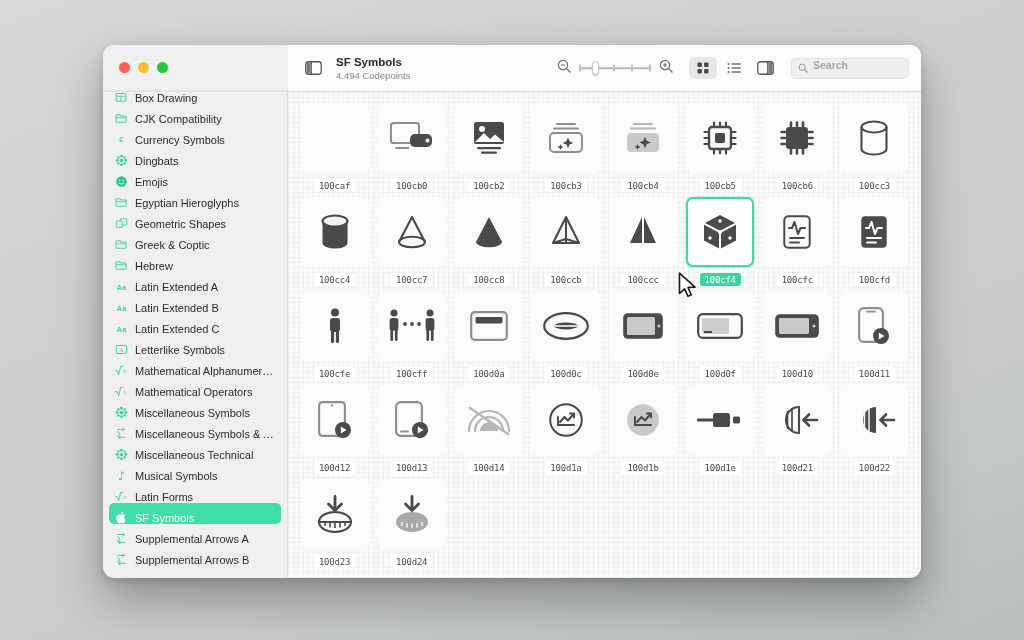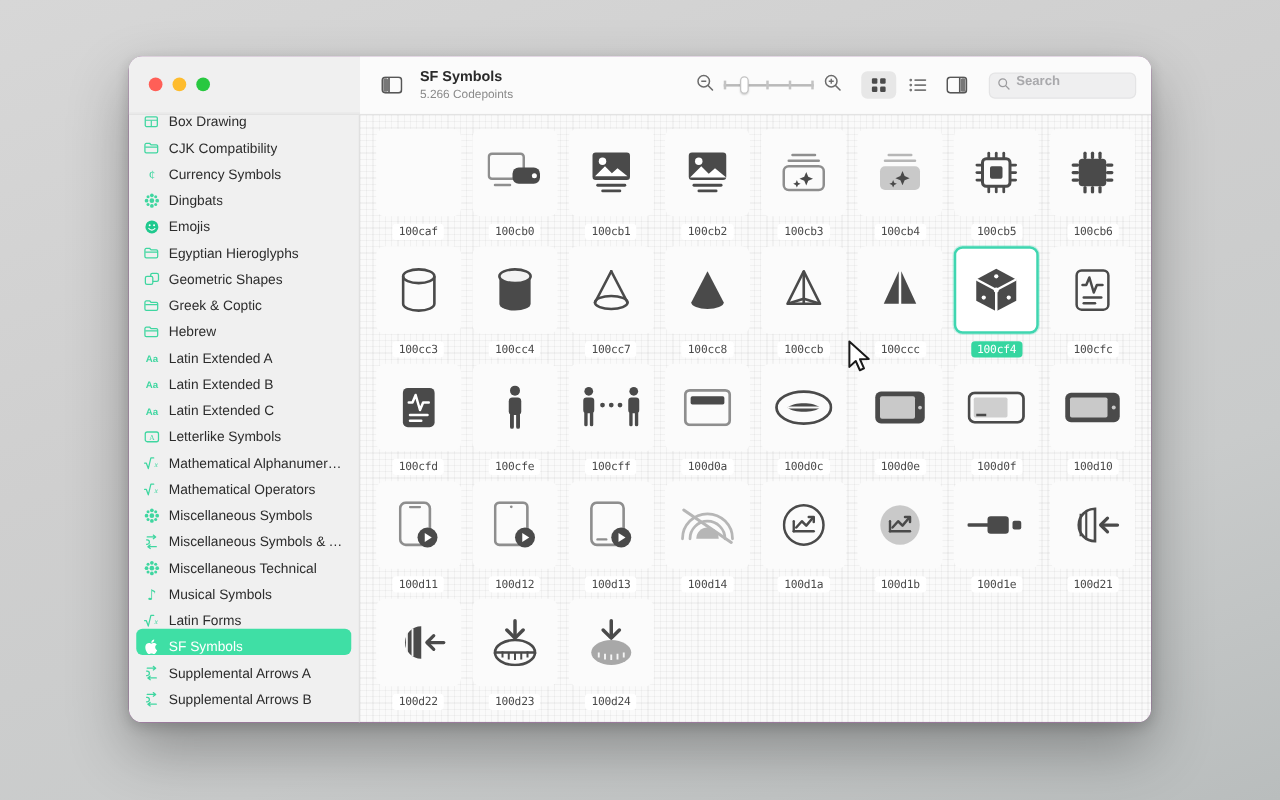--- a/index.html
+++ b/index.html
@@ -16,21 +16,21 @@
     position: relative;
   }
 
   
   #app-window {
     position: absolute;
     left: 103px;
     top: 45px;
     width: 818px;
     height: 533px;
-    background: #701a75;
+    background: #22c55e;
     border-radius: 11px;
     overflow: hidden;
     box-shadow: 0 22px 48px rgba(0,0,0,0.30), 0 3px 10px rgba(0,0,0,0.16);
     display: flex;
     flex-direction: column;
   }
 
   
   .titlebar {
     display: flex;
@@ -249,21 +249,21 @@
       <div class="sidebar-toggle">
         <svg width="17" height="14" viewBox="0 0 17 14" fill="none">
           <rect x="0.75" y="0.75" width="15.5" height="12.5" rx="2.5" stroke="#565656" stroke-width="1.3"></rect>
           <line x1="6.2" y1="0.9" x2="6.2" y2="13.1" stroke="#565656" stroke-width="1.3"></line>
           <rect x="1.6" y="1.6" width="3.8" height="10.8" rx="1.2" fill="#777"></rect>
         </svg>
       </div>
 
       <div class="app-title-block">
         <div class="app-title">SF Symbols</div>
-        <div class="app-subtitle">5.266 Codepoints</div>
+        <div class="app-subtitle">4.494 Codepoints</div>
       </div>
 
       <div class="tb-spacer"></div>
 
       <div class="zoom-group">
         <span>
           <svg width="14" height="14" viewBox="0 0 14 14" fill="none">
             <circle cx="6" cy="6" r="4.6" stroke="#6b6b6b" stroke-width="1.2"></circle>
             <line x1="9.4" y1="9.4" x2="13" y2="13" stroke="#6b6b6b" stroke-width="1.3" stroke-linecap="round"></line>
             <line x1="4" y1="6" x2="8" y2="6" stroke="#6b6b6b" stroke-width="1.1"></line>
@@ -590,34 +590,20 @@
               </div>
             </div>
             <div class="codelabel">100cb0</div>
           </div>
           <div class="cell">
             <div class="tile">
               <div class="glyph">
                 <svg width="36" height="34" viewBox="0 0 36 34" fill="none">
                   <rect x="3" y="1" width="30" height="22" rx="2.6" fill="#4a4a4a"></rect>
                   <circle cx="11" cy="8" r="3" fill="#fff"></circle>
-                  <path d="M5 20 l8-8 5.5 5.5 4.5-4 8 6.5z" fill="#fff"></path>
-                  <rect x="6" y="26" width="24" height="2.3" rx="1.1" fill="#4a4a4a"></rect>
-                  <rect x="10" y="30.5" width="16" height="2.3" rx="1.1" fill="#4a4a4a"></rect>
-                </svg>
-              </div>
-            </div>
-            <div class="codelabel">100cb1</div>
-          </div>
-          <div class="cell">
-            <div class="tile">
-              <div class="glyph">
-                <svg width="36" height="34" viewBox="0 0 36 34" fill="none">
-                  <rect x="3" y="1" width="30" height="22" rx="2.6" fill="#4a4a4a"></rect>
-                  <circle cx="11" cy="8" r="3" fill="#fff"></circle>
                   <path d="M4 21 l9-9 6 6 5-4.5 9 7.5z" fill="#fff"></path>
                   <rect x="6" y="26" width="24" height="2.3" rx="1.1" fill="#4a4a4a"></rect>
                   <rect x="10" y="30.5" width="16" height="2.3" rx="1.1" fill="#4a4a4a"></rect>
                 </svg>
               </div>
             </div>
             <div class="codelabel">100cb2</div>
           </div>
           <div class="cell">
             <div class="tile">

